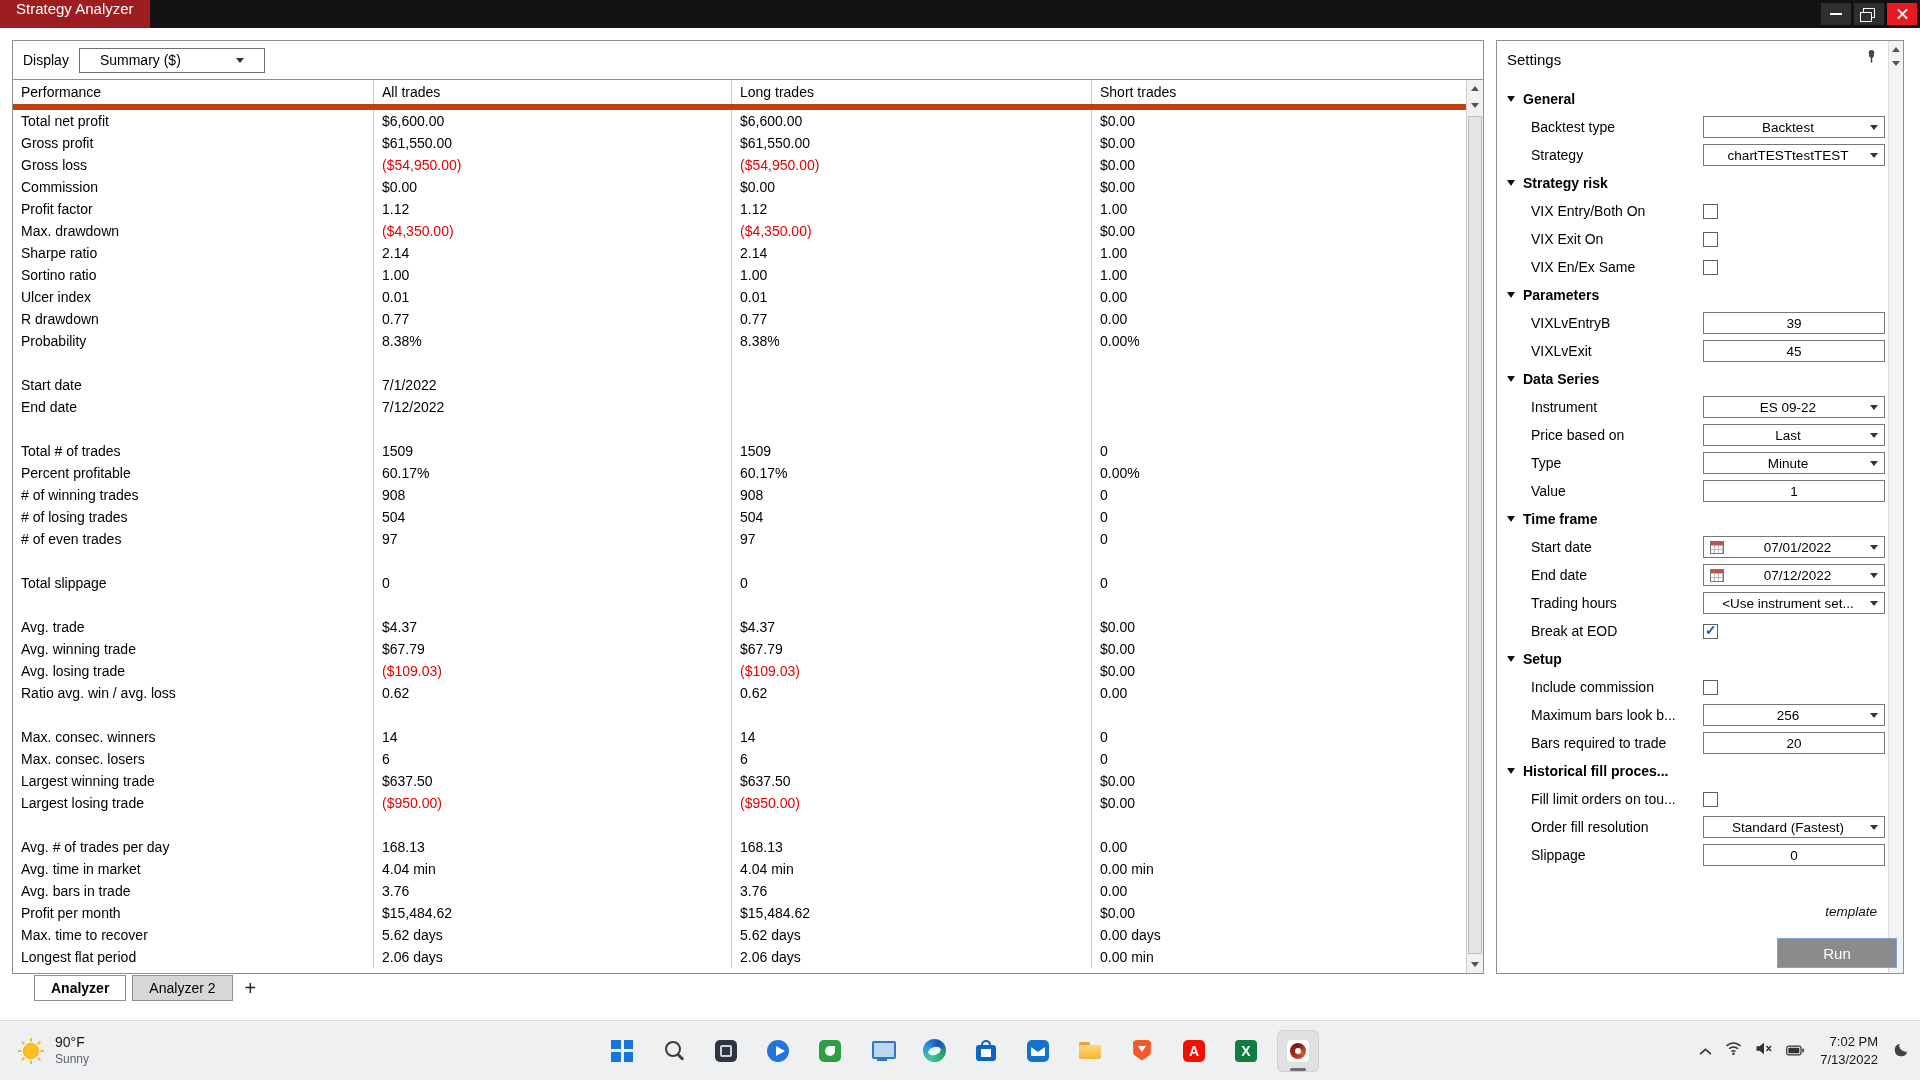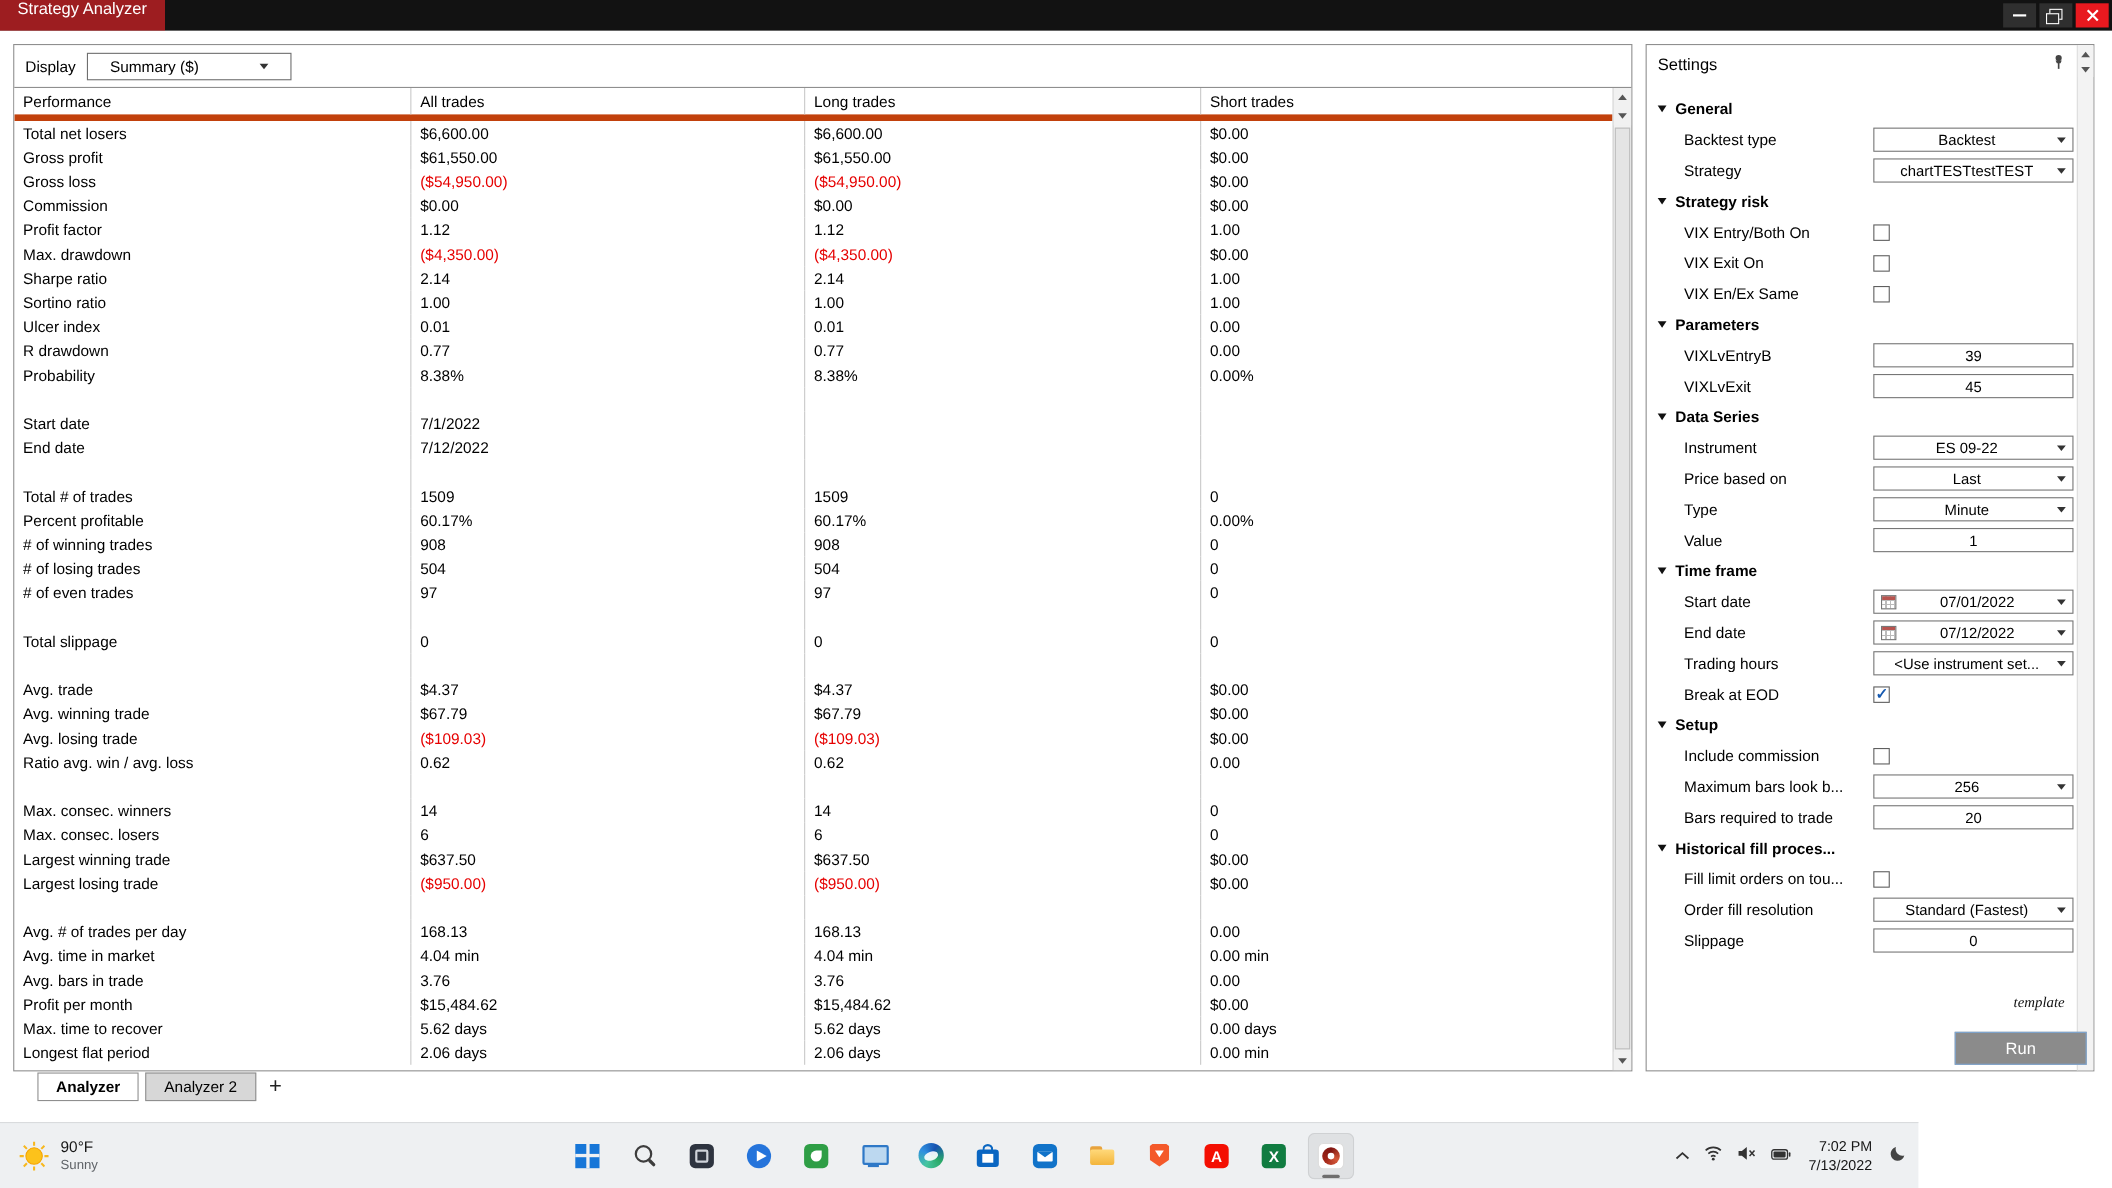--- a/index.html
+++ b/index.html
@@ -68,25 +68,25 @@
   .set-row { height:28px; display:flex; align-items:center; padding-left:34px; font-size:14px; position:relative;text-align:center; }
   .set-label { white-space:nowrap; overflow:hidden; max-width:168px; }
   .combo, .tbox { position:absolute; left:206px; width:182px; height:22px; border:1px solid #767676; background:#fff; display:flex; align-items:center; padding:0 6px; font-size:13.5px; }
   .combo .cval, .tbox .cval { flex:1; white-space:nowrap; overflow:hidden; }
   .cb { position:absolute; left:206px; width:15px; height:15px; border:1px solid #5f5f5f; background:#fff; }
   .cb.checked::after { content:"✓"; position:absolute; top:-3px; left:1px; font-size:14px; font-weight:bold; color:#1559b0; }
   .cal { width:14px; height:13px; margin-right:5px; flex:0 0 auto; border:1px solid #777; background:
      linear-gradient(#b8544f 0 3px, rgba(0,0,0,0) 3px),
      repeating-linear-gradient(90deg, rgba(0,0,0,0) 0 3px, #bbb 3px 4px),
      repeating-linear-gradient(rgba(0,0,0,0) 0 3px, #bbb 3px 4px), #fff; }
-  .template-link { position:absolute; right:26px; bottom:54px; font-style:italic; font-size:13.5px; color:#111;font-family:Liberation Serif, serif; }
+  .template-link { position:absolute; right:26px; bottom:54px; font-style:italic; font-size:13.5px; color:#111; }
   .run-btn { position:absolute; right:6px; bottom:5px; width:120px; height:30px; background:#8b8b8b; border:1px solid #7da6d2; color:#fff; font-size:15px; display:flex; align-items:center; justify-content:center; }
 
   
-  .taskbar { position:absolute; left:0; bottom:0; width:1744px; height:60px; background:#eef0f2; border-top:1px solid #d9dbdd; }
+  .taskbar { position:absolute; left:0; bottom:0; width:1920px; height:60px; background:#eef0f2; border-top:1px solid #d9dbdd; }
   .weather { position:absolute; left:6px; top:0; bottom:0; display:flex; align-items:center; gap:9px; padding:0 10px; border-radius:6px; }
   .w-text { display:flex; flex-direction:column; line-height:1.25; }
   .w-temp { font-size:14px; color:#161616; }
   .w-cond { font-size:12px; color:#5f6368; }
   .taskbar-apps { position:absolute; left:50%; top:0; bottom:0; transform:translateX(-50%); display:flex; align-items:center; gap:10px; }
   .tb-slot { width:42px; height:42px; display:flex; align-items:center; justify-content:center; border-radius:6px; position:relative; }
   .tb-slot.active { background:#dfe1e3; box-shadow:inset 0 0 0 1px #cfd1d3; }
   .tb-slot.active::after { content:""; position:absolute; bottom:1px; left:13px; width:16px; height:3px; border-radius:2px; background:#6e6e6e; }
   .tbi { width:26px; height:26px; position:relative; display:flex; align-items:center; justify-content:center; }
 
@@ -168,21 +168,21 @@
     </div>
     <div class="grid">
       <div class="thead">
           <div class="cell c0">Performance</div>
           <div class="cell c1">All trades</div>
           <div class="cell c2">Long trades</div>
           <div class="cell c3">Short trades</div>
         </div>
       <div class="tbody">
           <div class="trow">
-            <div class="cell c0">Total net losers</div>
+            <div class="cell c0">Total net profit</div>
             <div class="cell c1">$6,600.00</div>
             <div class="cell c2">$6,600.00</div>
             <div class="cell c3">$0.00</div>
           </div>
           <div class="trow">
             <div class="cell c0">Gross profit</div>
             <div class="cell c1">$61,550.00</div>
             <div class="cell c2">$61,550.00</div>
             <div class="cell c3">$0.00</div>
           </div>

